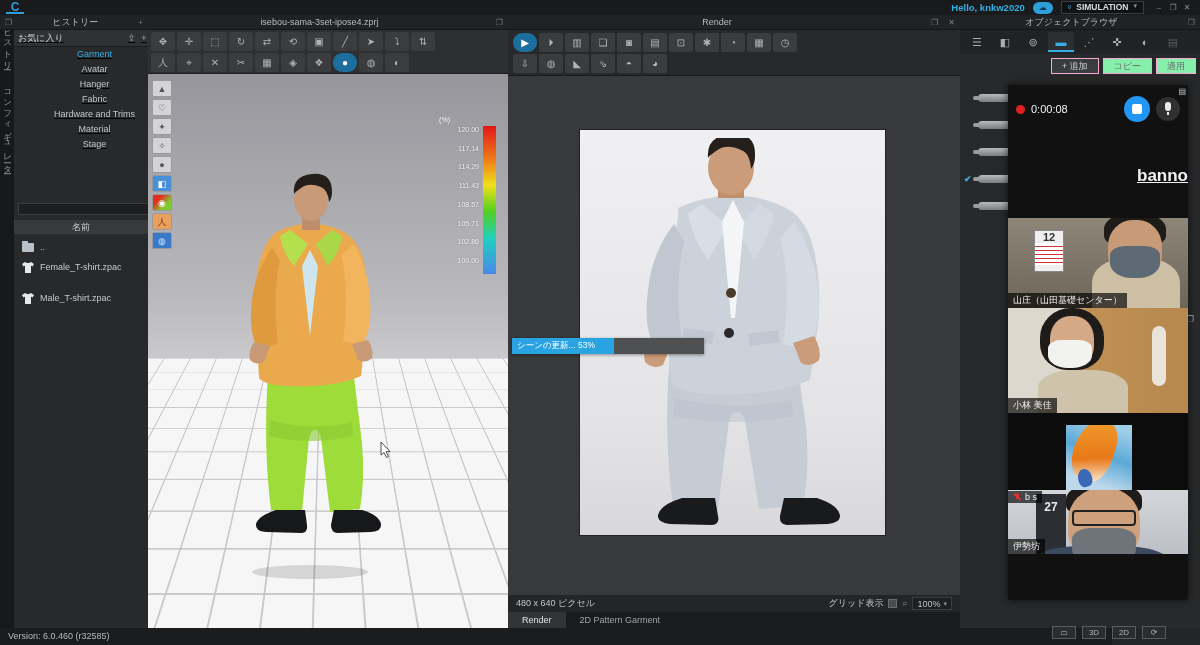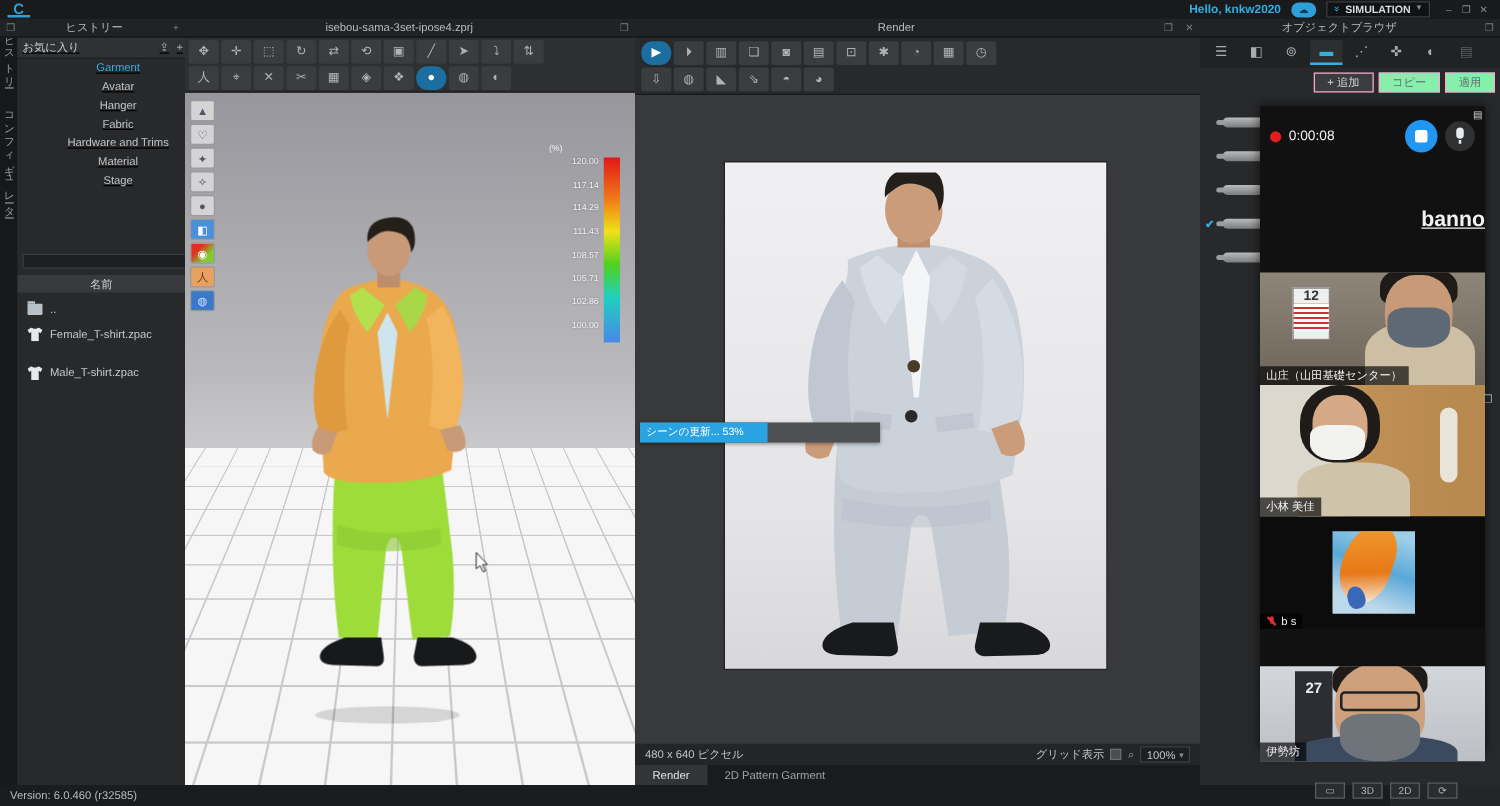--- a/index.html
+++ b/index.html
@@ -551,21 +551,21 @@
       <div style="position:absolute;right:22px;top:18px;width:14px;height:60px;background:#e8e4da;border-radius:7px;"></div>
       <div style="position:absolute;left:30px;top:62px;width:90px;height:44px;background:#cfc3ab;border-radius:40% 40% 0 0;"></div>
       <div class="hair" style="left:32px;top:0px;width:64px;height:62px;border-radius:48% 48% 42% 42%;"></div>
       <div class="head" style="left:42px;top:8px;width:44px;height:50px;background:#d5a886;"></div>
       <div class="mask" style="left:40px;top:32px;width:44px;height:28px;background:#f2f2f0;"></div>
       <div class="vid-label">
           <span>小林 美佳</span>
         </div>
     </div>
 
-    <div class="vid" style="top:448px;height:76px;background:linear-gradient(#d3d6da,#bcc0c6);">
+    <div class="vid" style="top:405px;height:64px;background:linear-gradient(#d3d6da,#bcc0c6);">
       <div style="position:absolute;left:28px;top:4px;width:30px;height:70px;background:#2c2e33;color:#e8eaec;font-size:12px;font-weight:bold;text-align:center;padding-top:6px;"><span>27</span></div>
       <div style="position:absolute;left:28px;top:56px;width:130px;height:36px;background:#3c4a60;border-radius:35% 35% 0 0;"></div>
       <div class="hair" style="left:58px;top:-8px;width:76px;height:34px;"></div>
       <div class="head" style="left:60px;top:-2px;width:72px;height:72px;background:#cfa07c;"></div>
       <div style="position:absolute;left:64px;top:20px;width:64px;height:16px;border:2px solid #222;border-radius:4px;background:transparent;"></div>
       <div class="mask" style="left:64px;top:38px;width:64px;height:38px;background:#6e7479;"></div>
       <div class="vid-label">
           <span>伊勢坊</span>
         </div>
     </div>

